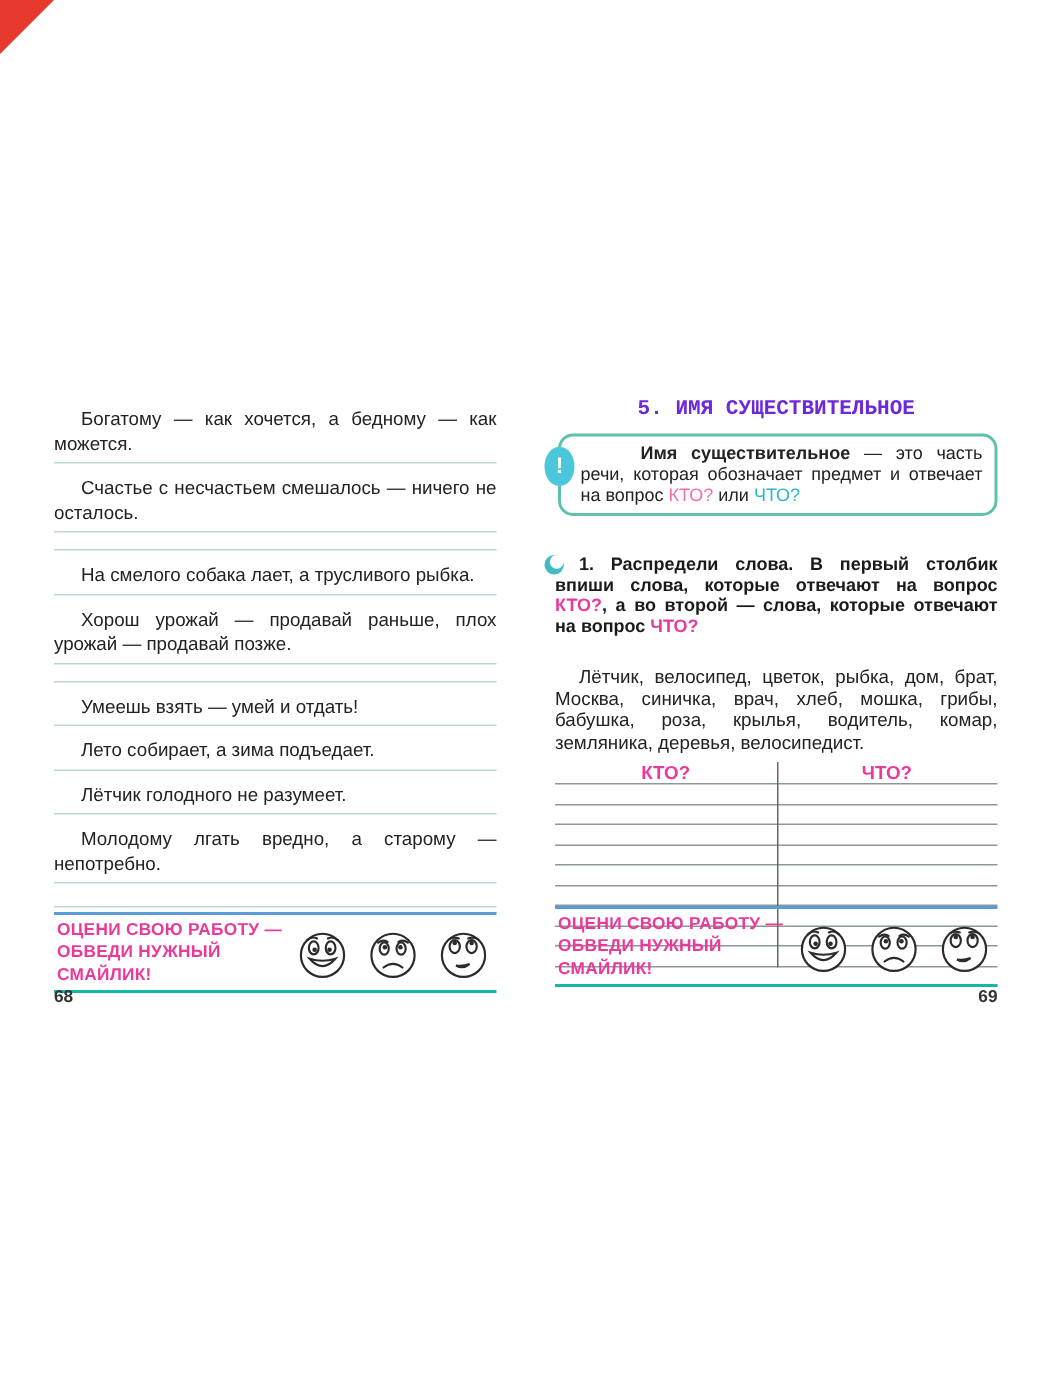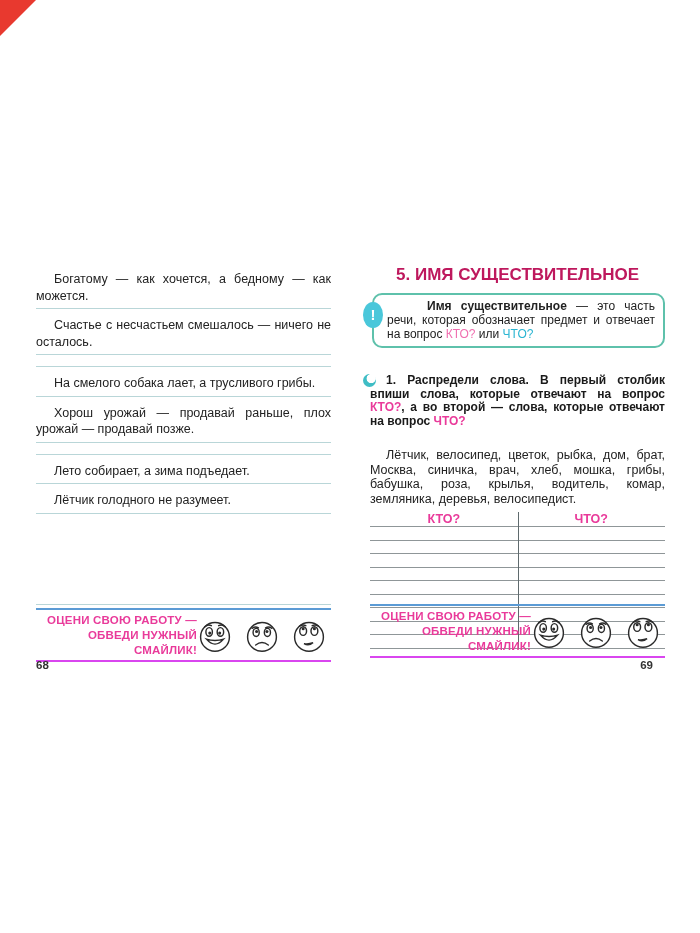--- a/index.html
+++ b/index.html
@@ -15,33 +15,33 @@
   
   .proverbs{padding-top:6px;}
   .proverb-block{margin-bottom:8px;}
   .proverb-text{margin:0;font-size:12.5px;line-height:16.5px;text-indent:18px;
                 text-align:justify;color:#222;}
   .rule{border-bottom:1.5px solid #b9d6d8;margin-top:4px;}
   .rule.extra{height:11px;margin-top:0;}
   
   .footer{position:absolute;left:0;right:0;top:339px;}
   .pre-rule{border-bottom:1.5px solid #b9d6d8;margin-bottom:3px;}
-  .footer-band{border-top:2px solid #5b9bd5;border-bottom:2px solid #d946ef;
-               padding:3px 2px 2px;display:flex;align-items:center;justify-content:space-between;text-align:right;}
+  .footer-band{border-top:2px solid #5b9bd5;border-bottom:2px solid #14b8a6;
+               padding:3px 2px 2px;display:flex;align-items:center;justify-content:space-between;}
   .footer-text{color:#e93a9a;font-weight:bold;font-size:11.5px;line-height:15px;letter-spacing:.2px;}
   .smileys{display:flex;gap:11px;padding-right:2px;}
   .smiley{width:36px;height:36px;}
   .smiley .f{fill:#fff;stroke:#2b2b2b;stroke-width:1.6;}
   .smiley .s{fill:none;stroke:#2b2b2b;stroke-width:1.6;stroke-linecap:round;}
   .smiley .p{fill:#2b2b2b;}
   .page-num{position:absolute;top:394px;font-weight:bold;font-size:11.5px;color:#333;}
   .page-num.pn-left{left:0;}
-  .page-num.pn-right{right:12px;text-align:right;}
-  
-  .section-title{text-align:center;color:#be185d;font-weight:bold;font-size:17px;margin:0 0 8px;}
+  .page-num.pn-right{right:0;text-align:right;}
+  
+  .section-title{text-align:center;color:#6d28d9;font-weight:bold;font-size:14px;margin:0 0 8px;font-family:Liberation Mono, monospace;}
   .infobox{position:relative;border:2px solid #5ec1ab;border-radius:10px;
            padding:4px 8px 5px 13px;margin-left:2px;}
   .infobox p{margin:0;font-size:12px;line-height:14px;text-align:justify;text-indent:16px;color:#222;}
   .excl-icon{position:absolute;left:-11px;top:7px;width:20px;height:26px;background:#4ac7da;
              border-radius:50%/52%;color:#fff;font-weight:bold;font-size:15px;
              text-align:center;line-height:26px;}
   .exercise{position:relative;margin:26px 0 0;font-weight:bold;font-size:12px;line-height:13.5px;
             text-align:justify;text-indent:16px;color:#1a1a1a;}
   .exercise-marker{position:absolute;left:-7px;top:0;width:13px;height:13px;border-radius:50%;
        background:radial-gradient(circle at 63% 35%, #ffffff 0 36%, #3fbdc5 42% 100%);}
@@ -70,34 +70,42 @@
         <div class="proverb-block">
           <p class="proverb-text">Богатому — как хочется, а бедному — как можется.</p>
           <div class="rule"></div>
         </div>
         <div class="proverb-block">
           <p class="proverb-text">Счастье с несчастьем смешалось — ничего не осталось.</p>
           <div class="rule"></div>
           <div class="rule extra"></div>
         </div>
         <div class="proverb-block">
-          <p class="proverb-text">На смелого собака лает, а трусливого грибы.</p>
+          <p class="proverb-text">На смелого собака лает, а трусливого рыбка.</p>
           <div class="rule"></div>
         </div>
         <div class="proverb-block">
           <p class="proverb-text">Хорош урожай — продавай раньше, плох урожай — продавай позже.</p>
           <div class="rule"></div>
           <div class="rule extra"></div>
         </div>
         <div class="proverb-block">
+          <p class="proverb-text">Умеешь взять — умей и отдать!</p>
+          <div class="rule"></div>
+        </div>
+        <div class="proverb-block">
           <p class="proverb-text">Лето собирает, а зима подъедает.</p>
           <div class="rule"></div>
         </div>
         <div class="proverb-block">
           <p class="proverb-text">Лётчик голодного не разумеет.</p>
+          <div class="rule"></div>
+        </div>
+        <div class="proverb-block">
+          <p class="proverb-text">Молодому лгать вредно, а старому — непотребно.</p>
           <div class="rule"></div>
         </div>
       </div>
 
     <div class="footer">
       <div class="pre-rule"></div>
       <div class="footer-band">
         <div class="footer-text">
           <div>ОЦЕНИ СВОЮ РАБОТУ —</div>
           <div>ОБВЕДИ НУЖНЫЙ СМАЙЛИК!</div>

